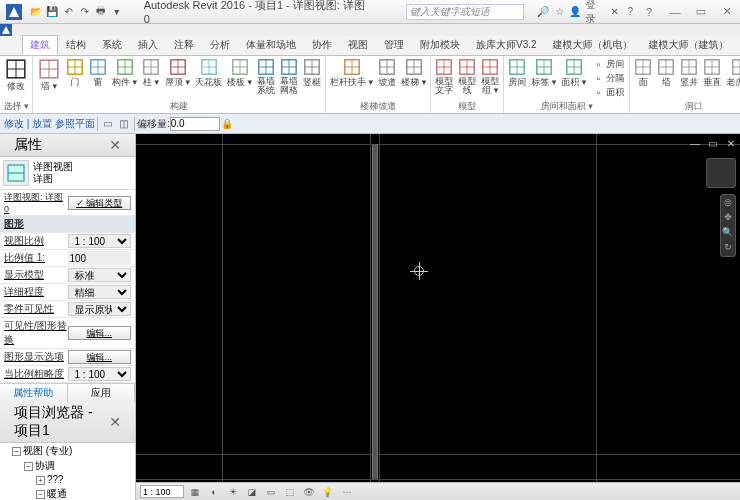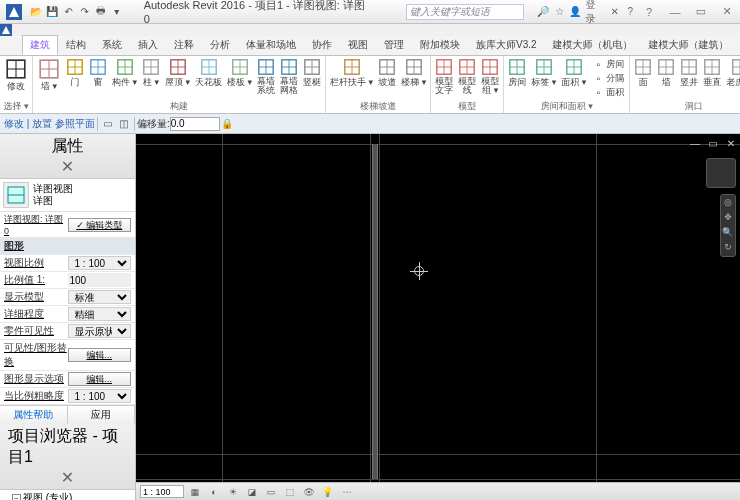--- a/index.html
+++ b/index.html
@@ -35,21 +35,21 @@
 .rtool.small .lbl { margin-top:0; margin-left:2px;}
 .rcol { display:flex; flex-direction:column; gap:0;}
 
 .optionsbar { height: 20px; background: #e8eef5; border-bottom: 1px solid #c0c0c0; display: flex; align-items: center; padding: 0 4px; gap:0; font-size:10px; color:#333;}
 .optionsbar .sep { width:1px; height:14px; background:#bbb; margin:0 2px;}
 .optionsbar .obtn { width:16px; height:16px; display:flex; align-items:center; justify-content:center; color:#555;}
 
 .workspace { display: flex; height: 366px; }
 
 .leftpanel { width: 136px; background: #f5f5f5; border-right: 1px solid #c0c0c0; display:flex; flex-direction:column; overflow:hidden;}
-.panel-title { background: linear-gradient(#f0f0f0,#e0e0e0); padding: 2px 8px; font-size: 16px; border-bottom:1px solid #c8c8c8; display:flex; align-items:center; justify-content:space-between;flex-direction:column;}
+.panel-title { background: linear-gradient(#f0f0f0,#e0e0e0); padding: 2px 14px; font-size: 14px; border-bottom:1px solid #c8c8c8; display:flex; align-items:center; justify-content:space-between;}
 .panel-title .x { color:#666; cursor:pointer;}
 
 .prop-type { display:flex; padding:3px; border-bottom:1px solid #ddd; align-items:center; gap:4px; background:#fff;}
 .prop-type .thumb { width:26px; height:26px; border:1px solid #ccc; background:#eee; display:flex; align-items:center; justify-content:center;}
 .prop-type .txt { font-size:10px; line-height:12px;}
 
 .prop-row { display:flex; align-items:center; padding:1px 4px; border-bottom:1px solid #e8e8e8; font-size:10px; background:#fff;text-decoration:underline;}
 .prop-row.header { background:#dfe6ee; font-weight:bold;}
 .prop-row .k { flex:1; color:#333;}
 .prop-row .v { flex:1; }

